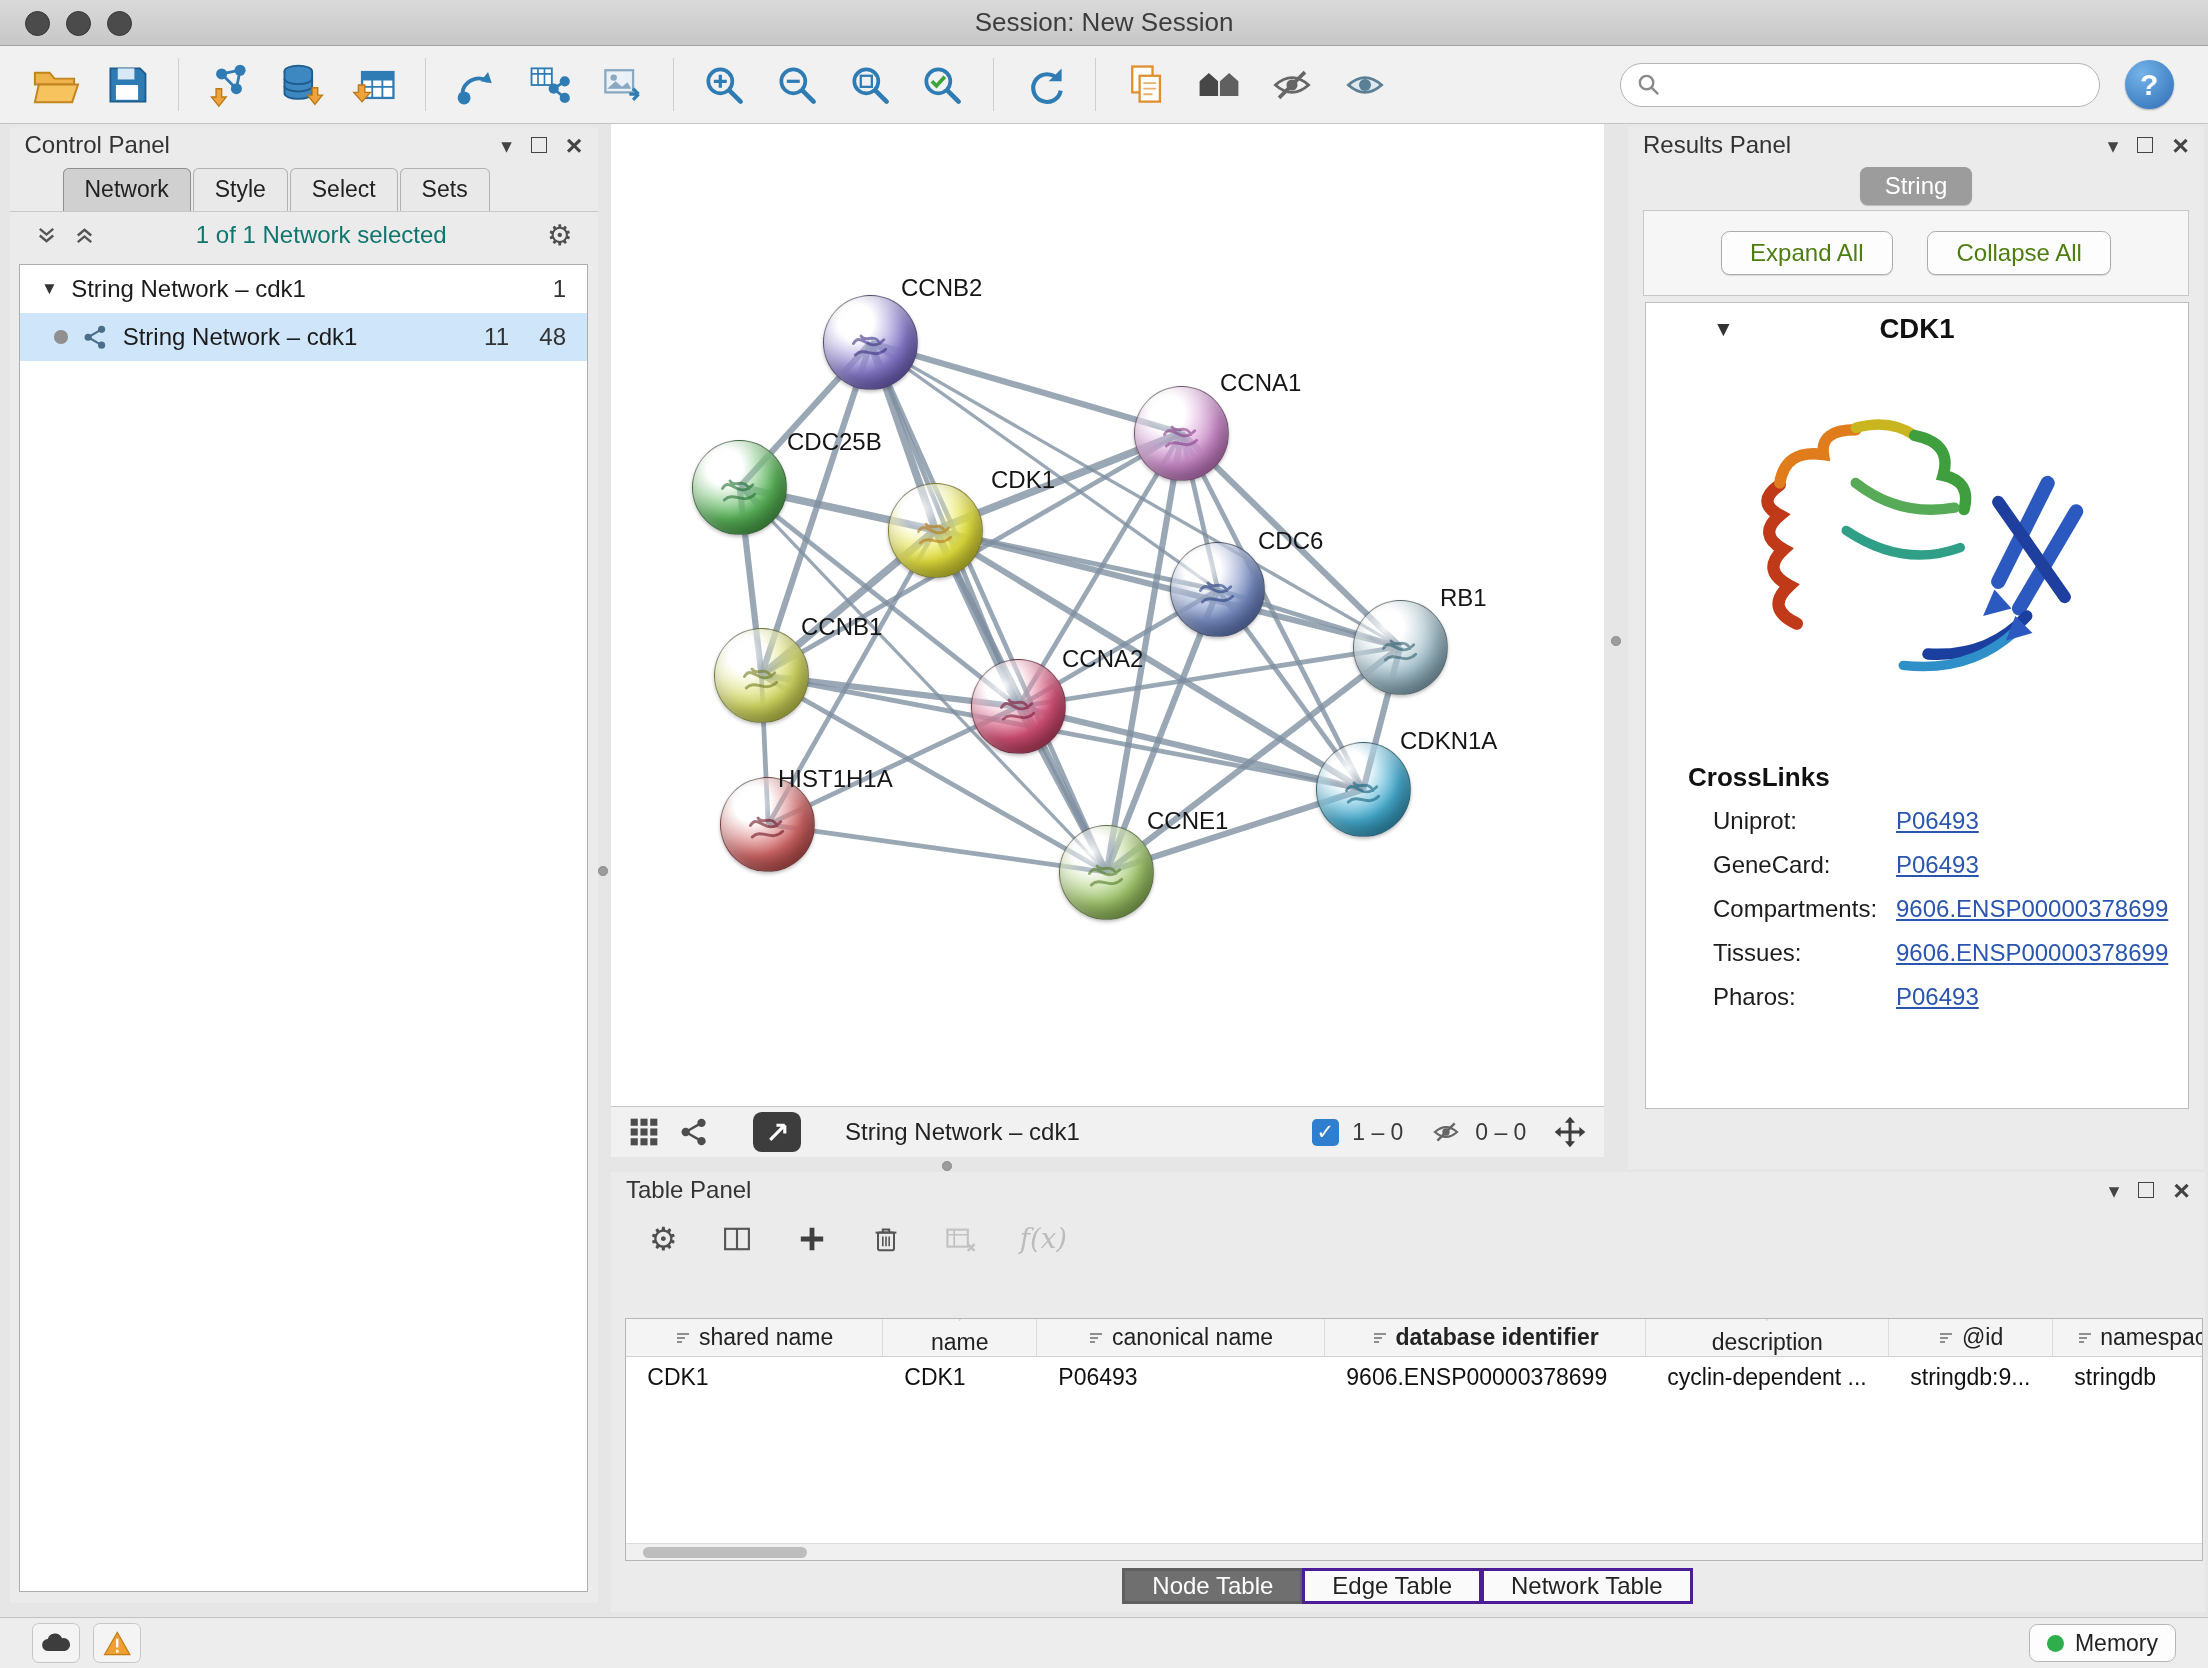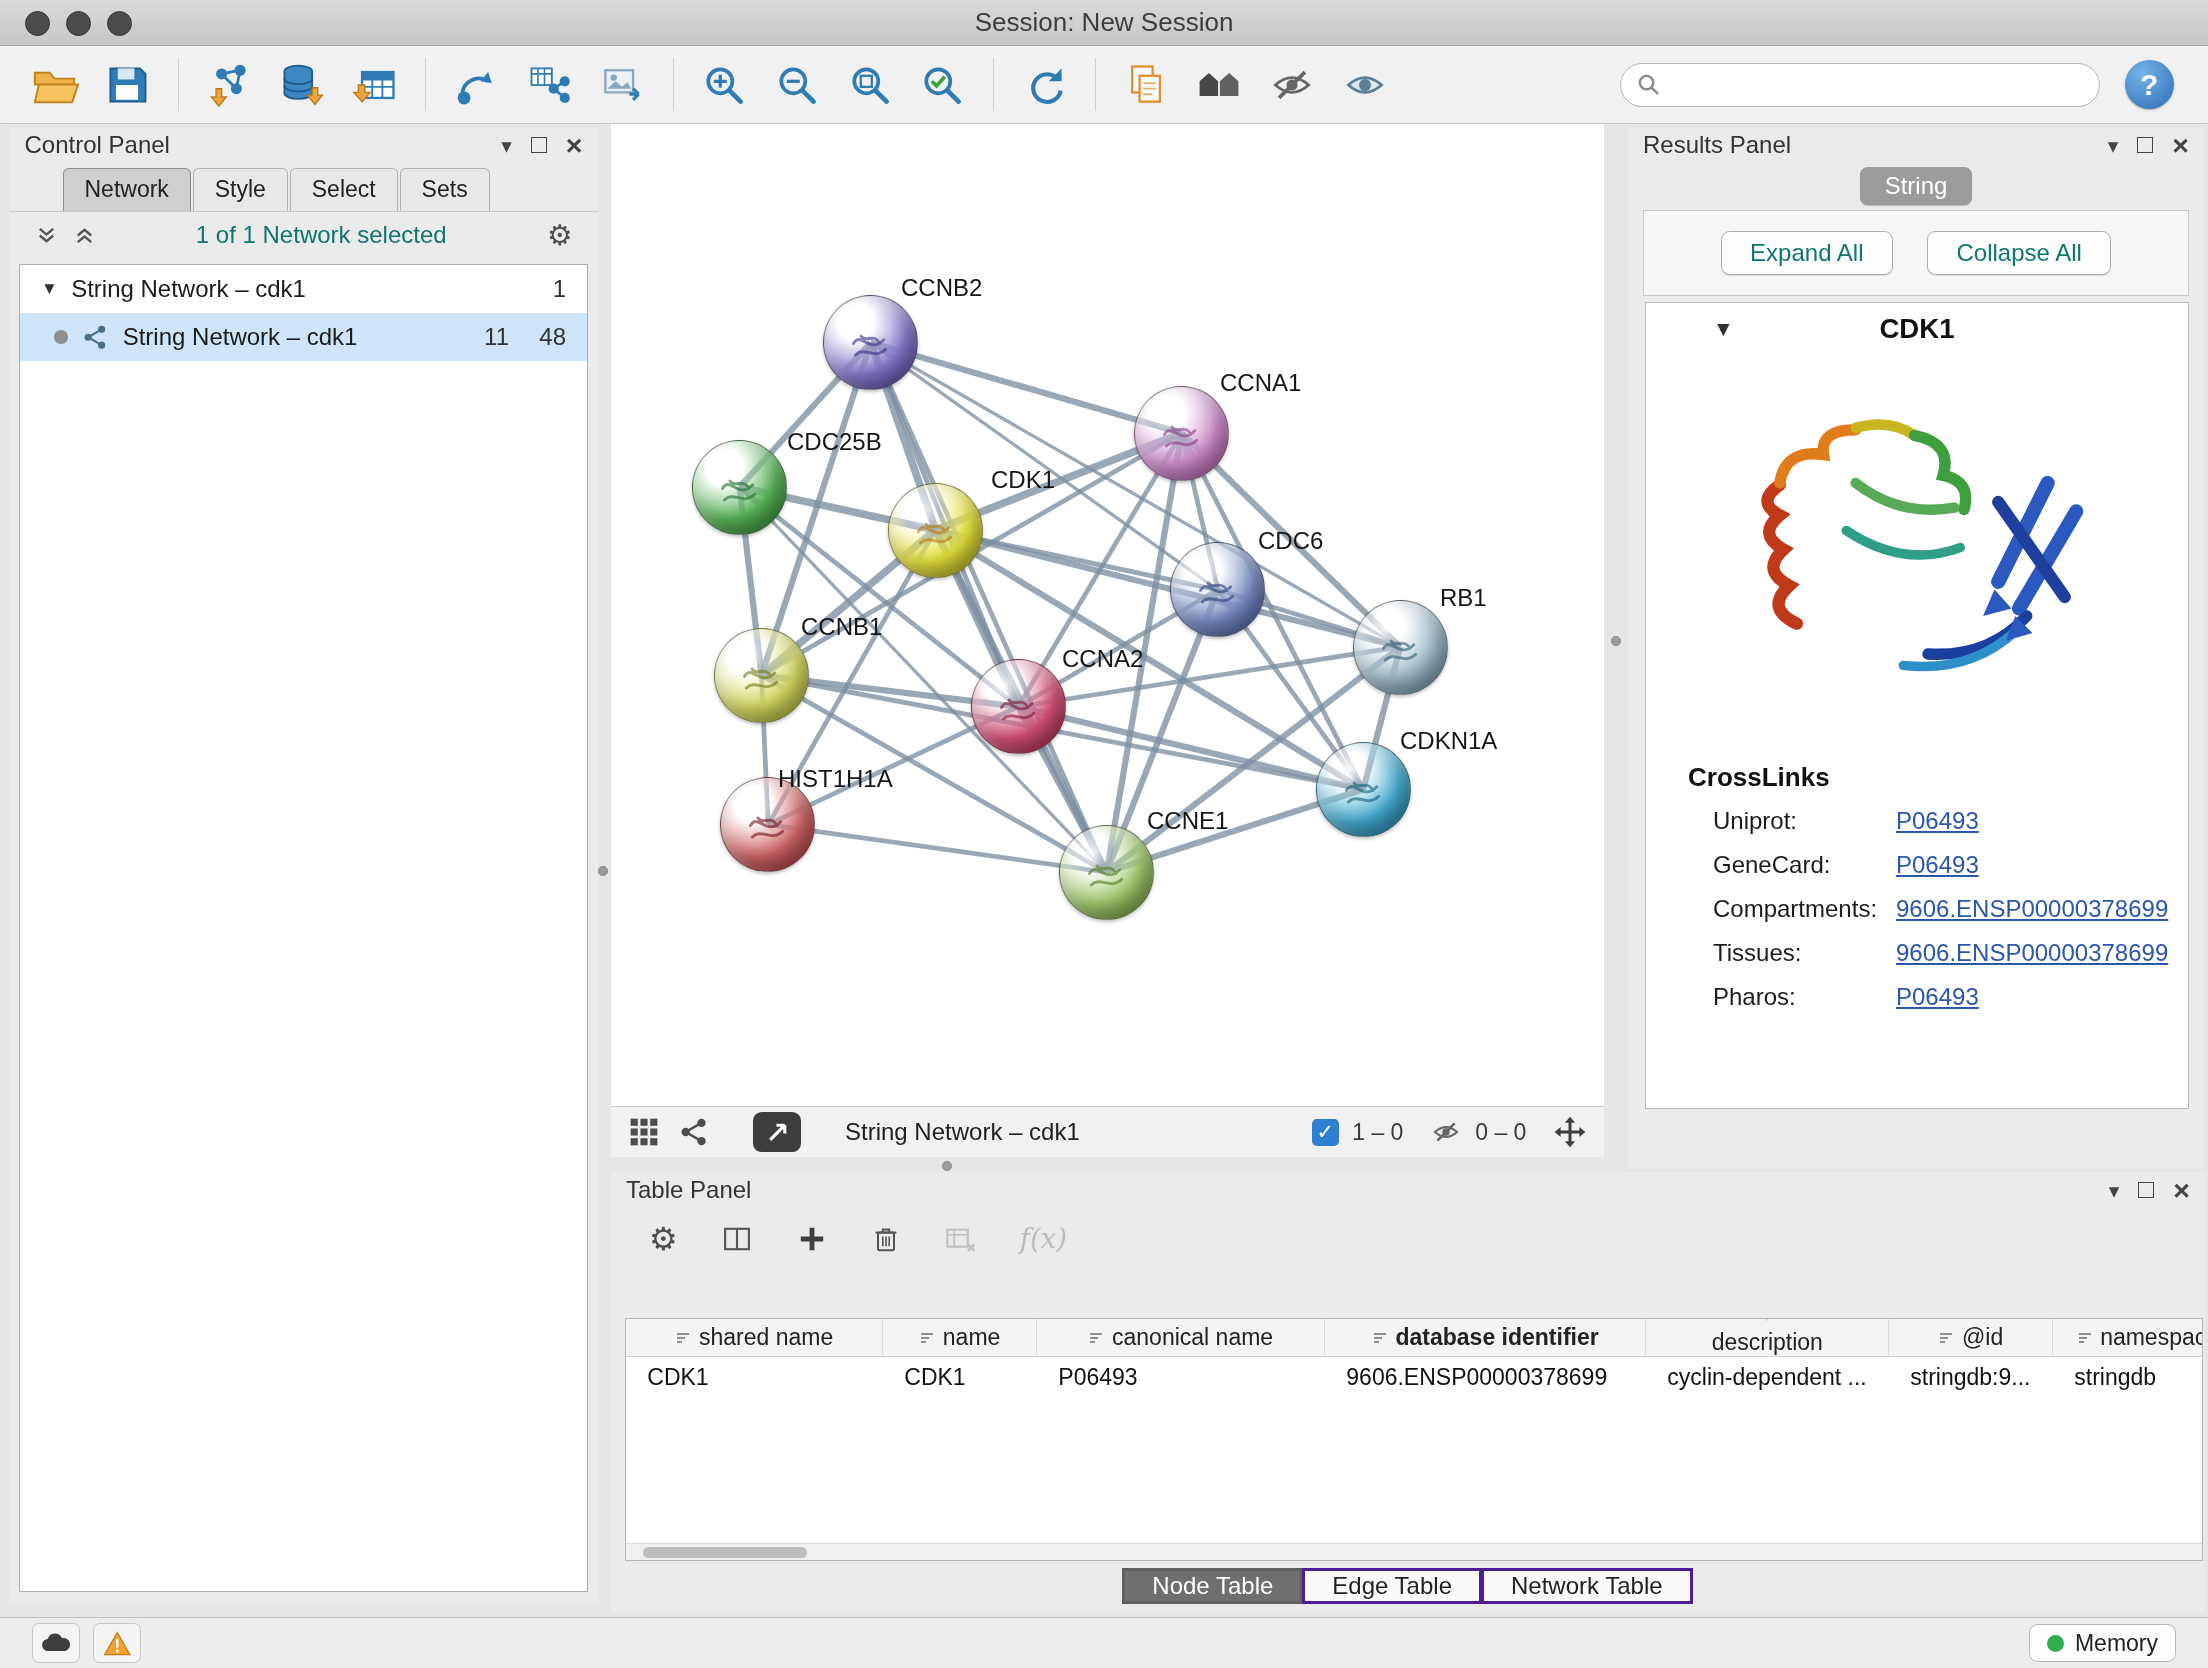--- a/index.html
+++ b/index.html
@@ -70,21 +70,21 @@
     display:flex;align-items:center;justify-content:center;}
   .cnt{font-size:23px;color:#3a3a3a;margin-right:13.3px;}
 
   
   #results-panel{left:1628px;top:127px;width:576px;height:1042px;}
   .stringpill{width:112px;height:38px;margin:3.8px auto 5.7px auto;background:#9c9c9c;border-radius:7.6px;
     color:#fff;font-size:24px;display:flex;align-items:center;justify-content:center;box-shadow:0 1px 1px rgba(0,0,0,.2);}
   .expbox{margin:5.7px 15px 0 15px;height:86px;background:#f6f6f6;border:1px solid #c8c8c8;
     display:flex;align-items:center;justify-content:center;gap:34px;}
   .rbtn{height:44px;padding:0 28.5px;background:#fdfdfd;border:1px solid #ababab;border-radius:8.6px;
-    font-size:24px;color:#0f766e;display:flex;align-items:center;box-shadow:0 1px 1px rgba(0,0,0,.12);}
+    font-size:24px;color:#4d7c0f;display:flex;align-items:center;box-shadow:0 1px 1px rgba(0,0,0,.12);}
   .cdkbox{position:absolute;left:17px;top:175px;width:544px;height:807px;background:#fff;border:1px solid #bdbdbd;overflow:hidden;}
   .cdkhead{position:relative;height:51px;display:flex;align-items:center;justify-content:center;}
   .cdkhead .disc{position:absolute;left:67px;font-size:21px;}
   .cdkname{font-size:27.6px;font-weight:bold;color:#111;}
   .cdkdesc{font-size:24px;color:#222;padding-left:36px;height:38px;}
   .ribbon{display:block;margin:15px auto 0 auto;}
   .clhead{font-size:26px;font-weight:bold;color:#111;padding-left:42px;margin-top:25px;height:44px;display:flex;align-items:center;}
   .cl-row{display:flex;align-items:center;height:44px;padding-left:67px;font-size:24px;}
   .cl-label{width:183px;color:#1c1c1c;}
   .cl-link{color:#2a56b0;text-decoration:underline;}
@@ -574,21 +574,21 @@
       <span style="font-family:'DejaVu Serif',serif;font-style:italic;font-size:27.6px;color:#bcbcbc;">f(x)</span>
     </div>
     <div class="tablebox">
       <div class="thead" id="table-head">
           <div class="th" style="width: 257px; text-align: center;">
             <svg width="16" height="16" viewBox="0 0 16 16">
               <path d="M2 4h12M2 8h8M2 12h5" stroke="#8f8f8f" stroke-width="1.8" fill="none"></path>
             </svg>
             <span>shared name</span>
           </div>
-          <div class="th" style="width: 154px;">
+          <div class="th" style="width: 154px; flex-direction: column;">
             <svg width="16" height="16" viewBox="0 0 16 16">
               <path d="M2 4h12M2 8h8M2 12h5" stroke="#8f8f8f" stroke-width="1.8" fill="none"></path>
             </svg>
             <span>name</span>
           </div>
           <div class="th" style="width: 288px;">
             <svg width="16" height="16" viewBox="0 0 16 16">
               <path d="M2 4h12M2 8h8M2 12h5" stroke="#8f8f8f" stroke-width="1.8" fill="none"></path>
             </svg>
             <span>canonical name</span>

